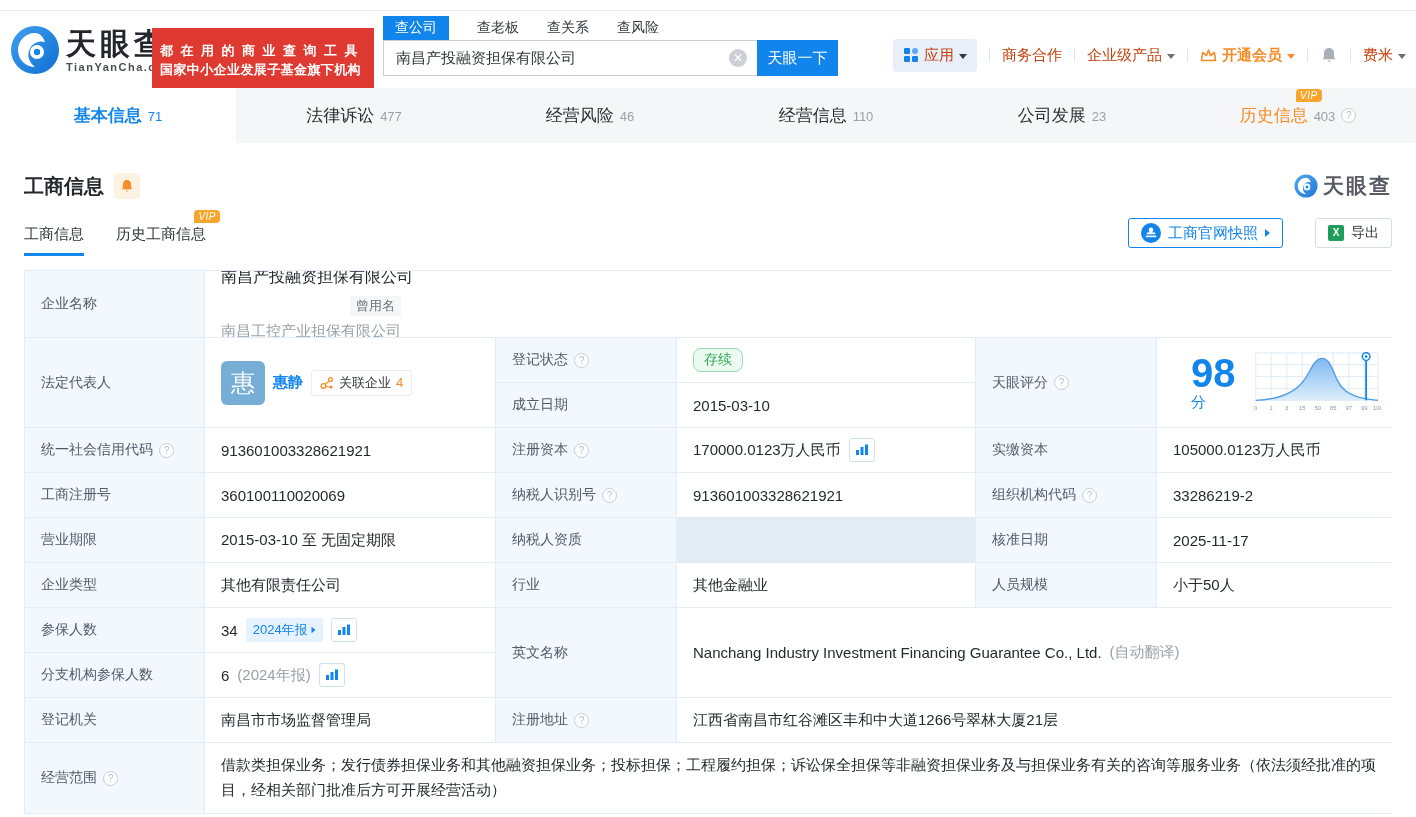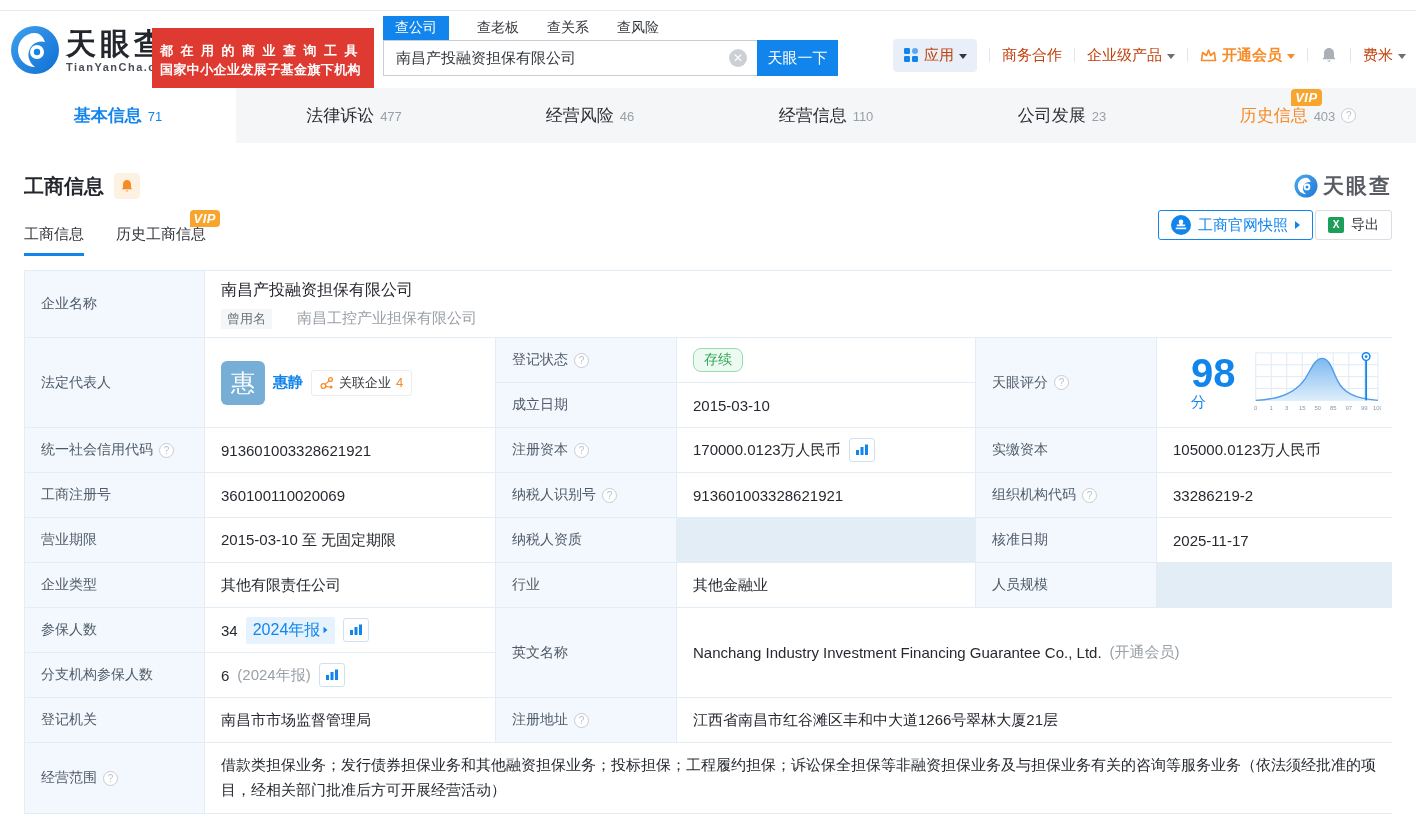--- a/index.html
+++ b/index.html
@@ -51,41 +51,41 @@
 
   
   .tabbar { position:absolute; top:88px; left:0; width:100%; height:55px; background:#f5f6f7; display:flex; }
   .main-tab { flex:1; display:flex; align-items:center; justify-content:center; gap:6px; font-size:17px;
               color:#2a2d33; cursor:pointer; position:relative; }
   .main-tab .cnt { font-size:13px; color:#9aa0a8; margin-top:2px; }
   .main-tab.active { background:#fff; color:#1285ec; font-weight:bold; }
   .main-tab.active .cnt { color:#1285ec; font-weight:normal; }
   .main-tab.vip-tab { color:#f78b27; }
   .tab-label-wrap { position:relative; }
-  .vip-badge { position:absolute; top:-15px; right:-14px; background:#f7a52c; color:#fff; font-size:13px;
-               font-style:italic; font-weight:bold; padding:1px 4px; border-radius:4px 4px 4px 0;
+  .vip-badge { position:absolute; top:-15px; right:-14px; background:#f7a52c; color:#fff; font-size:10px;
+               font-style:italic; font-weight:normal; padding:1px 4px; border-radius:4px 4px 4px 0;
                letter-spacing:0.5px; }
   .q-icon { display:inline-block; width:15px; height:15px; border:1px solid #c6cdd6; border-radius:50%;
             color:#b9c1cc; font-size:10px; line-height:13px; text-align:center; background:#fff; }
 
   
   .content { position:absolute; top:143px; left:0; width:100%; background:#fff; padding:0 24px; }
   .section-head { margin-top:29px; display:flex; align-items:center; justify-content:space-between; }
   .sh-left { display:flex; align-items:center; gap:10px; }
   .section-title { font-size:20px; font-weight:bold; color:#23262c; }
   .bell-chip { width:26px; height:26px; background:#fdf2e2; border-radius:4px; display:flex;
                align-items:center; justify-content:center; cursor:pointer; }
   .watermark { display:flex; align-items:center; gap:5px; opacity:0.92; }
   .watermark .wm-text { font-size:21px; font-weight:bold; color:#4b4e57; letter-spacing:2px; }
 
   .subtab-row { margin-top:24px; display:flex; align-items:flex-end; justify-content:space-between; height:32px; }
   .subtabs { display:flex; gap:32px; }
   .subtab { font-size:15px; color:#33363c; padding-bottom:12px; position:relative; cursor:pointer; }
   .subtab.active { border-bottom:3px solid #1285ec; padding-bottom:9px; }
-  .right-btns { display:flex; gap:2px; margin-bottom:16px; }
+  .right-btns { display:flex; gap:32px; margin-bottom:8px; }
   .btn-snapshot { height:30px; border:1px solid #1285ec; border-radius:3px; background:#fff; color:#1285ec;
                   font-size:15px; display:flex; align-items:center; gap:7px; padding:0 12px; cursor:pointer; }
   .snap-arrow { display:inline-block; width:0; height:0; border-top:4px solid transparent;
                 border-bottom:4px solid transparent; border-left:5px solid #1285ec; }
   .btn-export { height:30px; border:1px solid #dadde2; border-radius:3px; background:#fff; color:#33363c;
                 font-size:14px; display:flex; align-items:center; gap:7px; padding:0 12px; cursor:pointer; }
   .xls-icon { width:16px; height:16px; background:#1e9e5a; border-radius:2px; color:#fff; font-size:10px;
               font-weight:bold; text-align:center; line-height:16px; }
 
   
@@ -94,37 +94,37 @@
     grid-template-rows:66px 44px 44px 44px 44px 44px 44px 44px 44px 44px 70px;
     gap:1px; background:#e2edf6; border:1px solid #e2edf6; width:1368px; }
   .cell { background:#fff; display:flex; align-items:center; padding:0 16px; font-size:14px; overflow:hidden; }
   .cell.label { background:#f2f8fd; color:#505b69; gap:6px; }
   .cell.value { color:#262a30; font-size:15px; gap:8px; }
   .gray-note { color:#9aa0a8; }
   .muted { color:#9aa0a8; }
 
   .name-cell { flex-direction:column; align-items:flex-start; justify-content:center; gap:5px; }
   .company-name { font-size:16px; color:#23262c; }
-  .former-line { display:flex; align-items:flex-start; gap:25px; }
+  .former-line { display:flex; align-items:flex-end; gap:6px;flex-direction:column; }
   .former-badge { background:#f5f6f7; color:#6b7077; font-size:13px; padding:1px 6px; }
   .former-name { color:#9aa0a8; font-size:15px; }
 
   .avatar { width:44px; height:44px; border-radius:6px; background:#76aed6; color:#fff; font-size:24px;
             display:flex; align-items:center; justify-content:center; flex:none; cursor:pointer; }
   .rep-name { color:#1285ec; font-weight:bold; font-size:15px; cursor:pointer; }
   .related-badge { display:flex; align-items:center; gap:5px; border:1px solid #ececec; border-radius:3px;
                    padding:3px 8px; font-size:13px; color:#33363c; cursor:pointer; }
   .related-cnt { color:#f78b27; }
 
   .status-badge { border:1px solid #97dcae; background:#ecfaf1; color:#31a854; font-size:14px;
                   padding:2px 10px; border-radius:8px; }
 
   .chart-btn { width:26px; height:24px; border:1px solid #cfe0f0; border-radius:3px; background:#fff;
                display:flex; align-items:center; justify-content:center; cursor:pointer; flex:none; }
-  .report-badge { background:#e6f3fe; color:#1285ec; font-size:16px; padding:3px 7px; border-radius:2px;
+  .report-badge { background:#e6f3fe; color:#1285ec; font-size:13px; padding:3px 7px; border-radius:2px;
                   display:flex; align-items:center; gap:3px; cursor:pointer;text-align:right; }
   .report-badge .snap-arrow { border-left-color:#1285ec; transform:scale(0.8); }
 
   .score-cell { display:flex; align-items:center; gap:14px; padding-left:34px; }
   .score-num { font-size:40px; font-weight:bold; color:#1285ec; line-height:40px; }
   .score-unit { font-size:15px; color:#1285ec; vertical-align:baseline; }
 
   .scope-cell { line-height:1.65; padding:10px 16px; align-items:flex-start; display:block; }
 </style>
 </head>
@@ -460,20 +460,23 @@
       </div>
       <div class="cell label" style="grid-area:7/3">
         <span>行业</span>
       </div>
       <div class="cell value" style="grid-area:7/4">
         <span>其他金融业</span>
       </div>
       <div class="cell label" style="grid-area:7/5">
         <span>人员规模</span>
       </div>
+      <div class="cell value" style="grid-area:7/6">
+        <span>小于50人</span>
+      </div>
 
       <div class="cell label" style="grid-area:8/1">
         <span>参保人数</span>
       </div>
       <div class="cell value" style="grid-area:8/2">
         <span>34</span>
         <span class="report-badge">
           <span>2024年报</span>
           <span class="snap-arrow"></span>
         </span>
@@ -483,21 +486,21 @@
             <rect x="5.5" y="3" width="3" height="8" fill="#1285ec"></rect>
             <rect x="10" y="0.5" width="3" height="10.5" fill="#1285ec"></rect>
           </svg>
         </span>
       </div>
       <div class="cell label" style="grid-area:8/3/10/4">
         <span>英文名称</span>
       </div>
       <div class="cell value" style="grid-area:8/4/10/7">
         <span>Nanchang Industry Investment Financing Guarantee Co., Ltd.</span>
-        <span class="gray-note">(开通会员)</span>
+        <span class="gray-note">(自动翻译)</span>
       </div>
       <div class="cell label" style="grid-area:9/1">
         <span>分支机构参保人数</span>
       </div>
       <div class="cell value" style="grid-area:9/2">
         <span>6</span>
         <span class="muted">(2024年报)</span>
         <span class="chart-btn">
           <svg width="14" height="12" viewBox="0 0 14 12">
             <rect x="1" y="6" width="3" height="5" fill="#1285ec"></rect>

